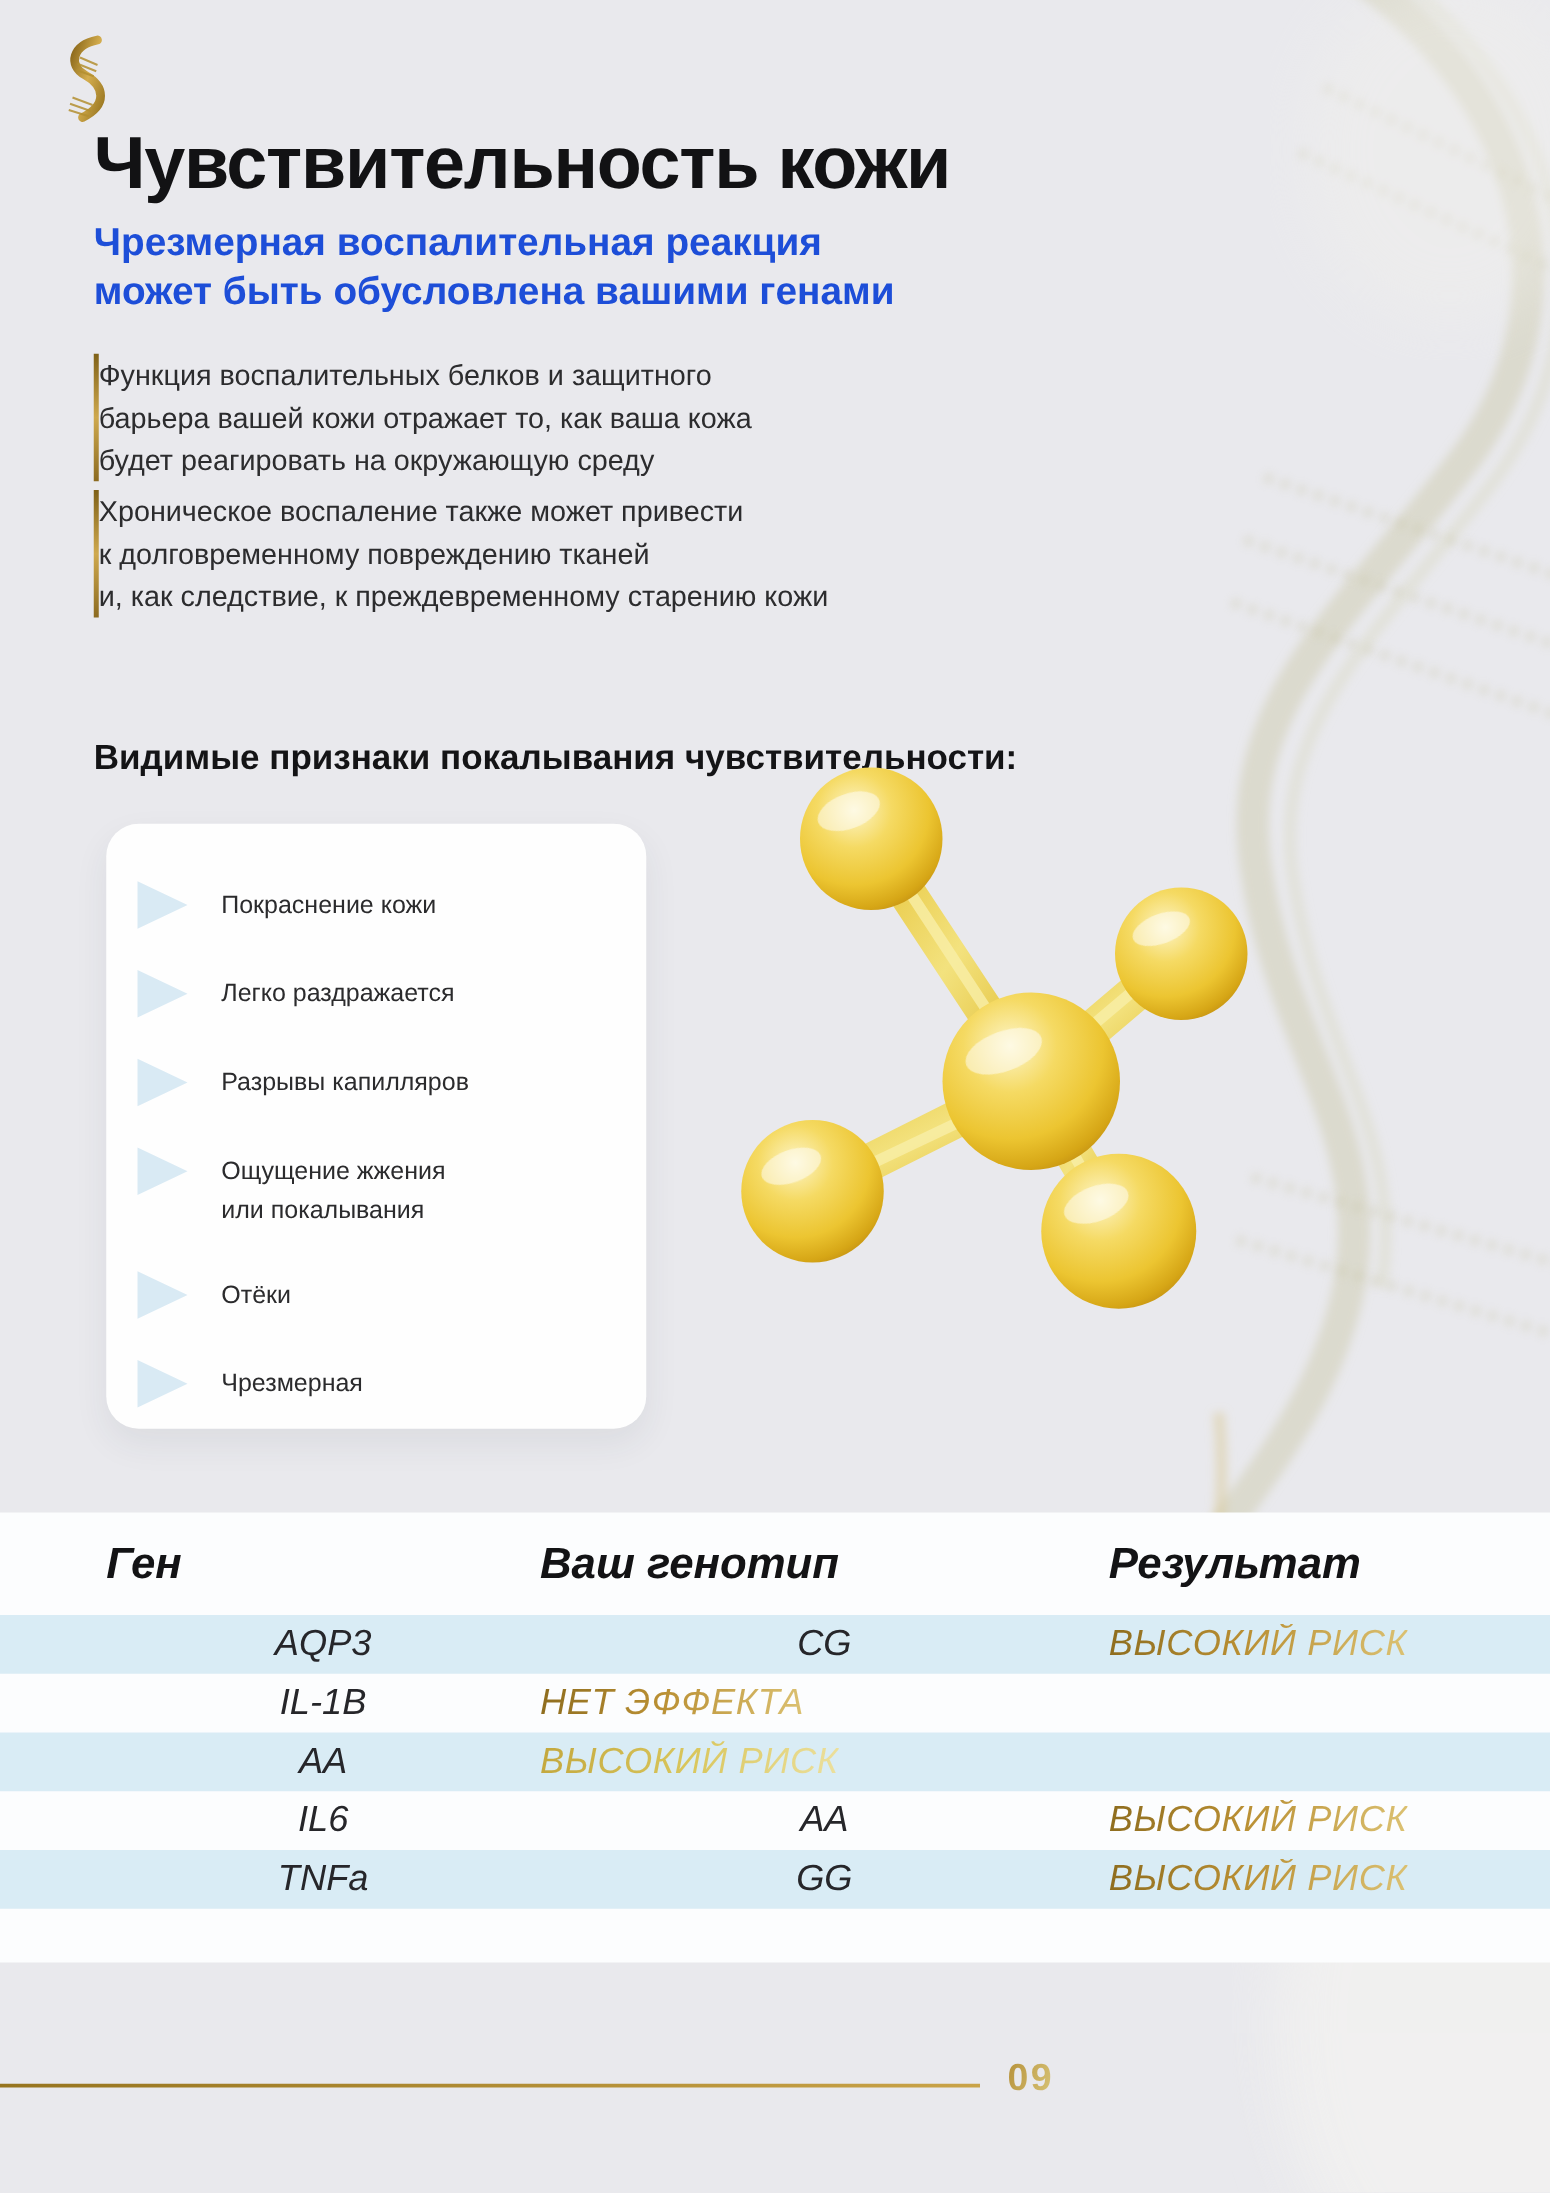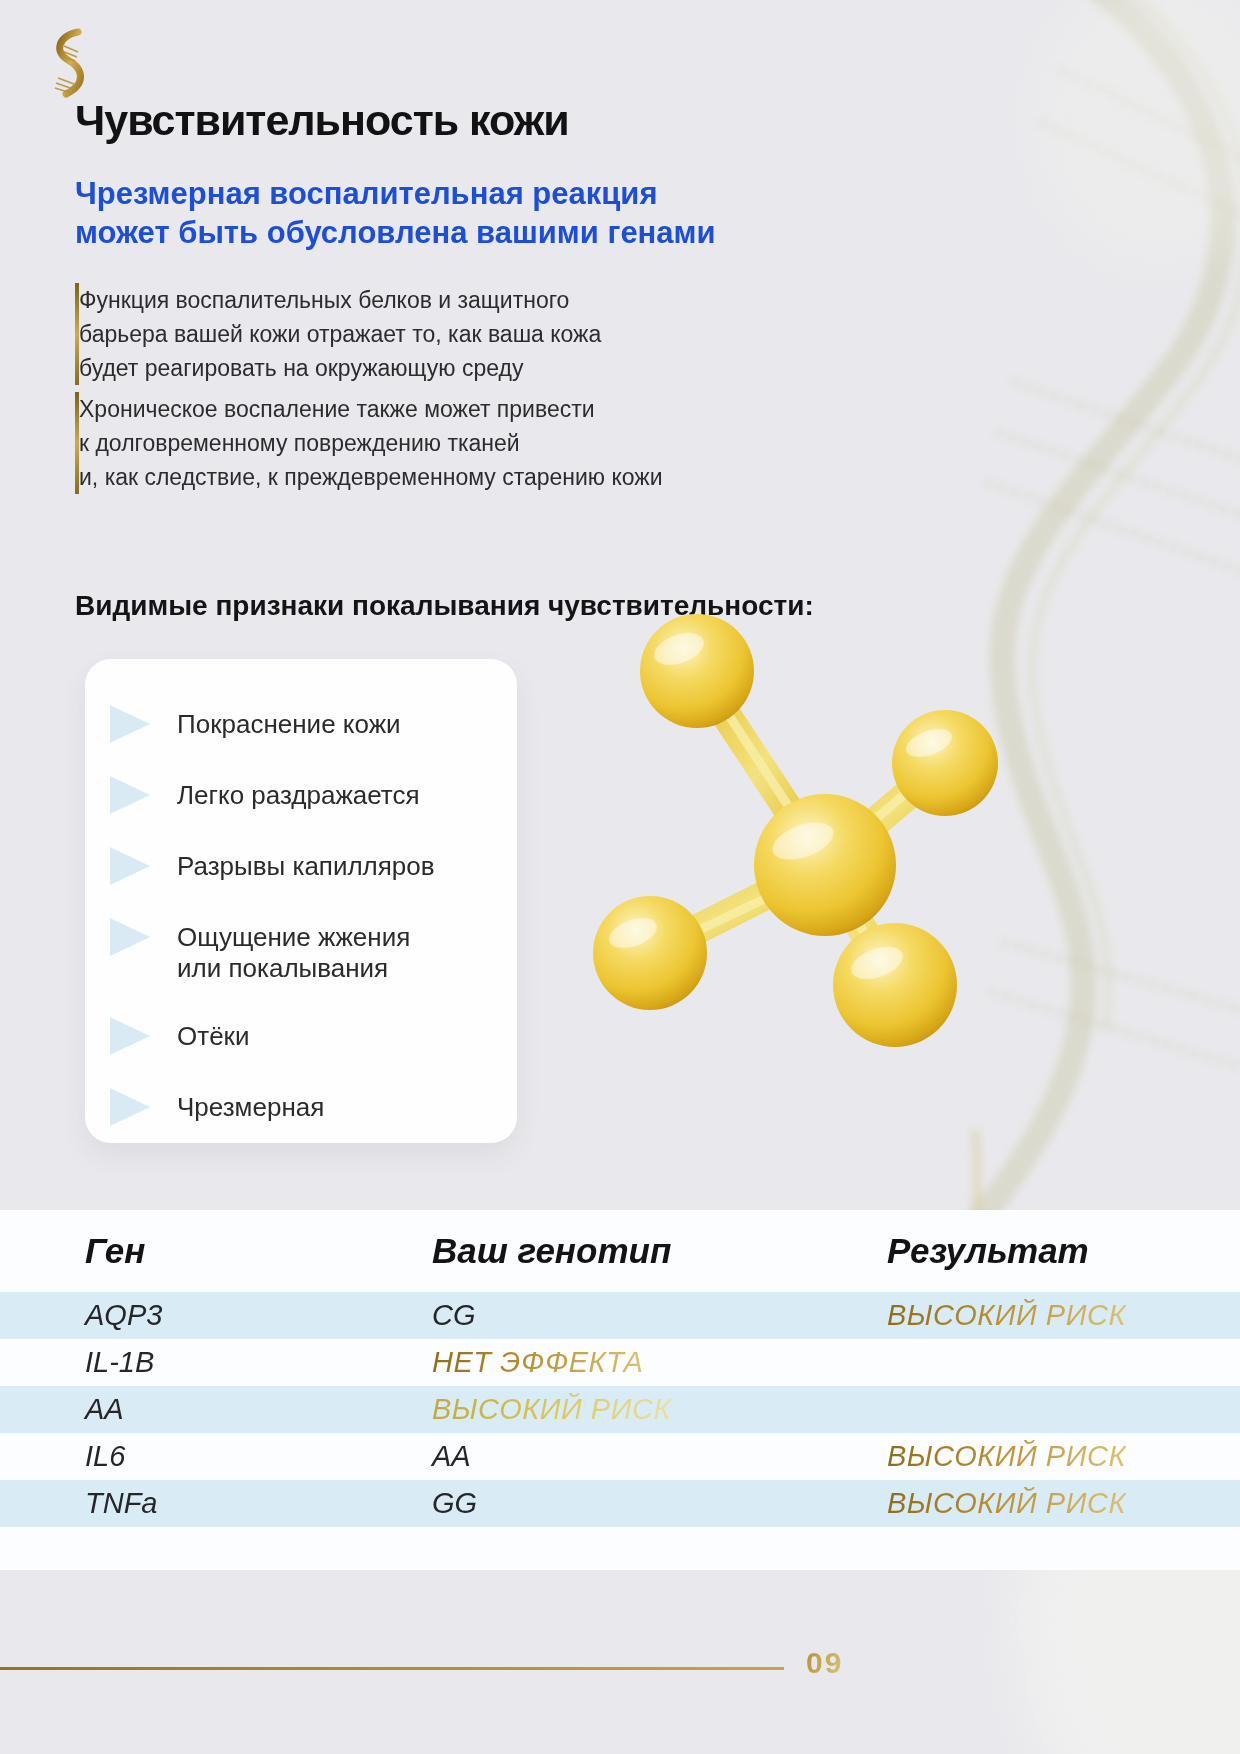--- a/index.html
+++ b/index.html
@@ -11,21 +11,21 @@
     overflow:hidden;
     color:#222;
   }
   .abs{position:absolute;}
   
   #dna-bg{position:absolute;left:0;top:0;width:1240px;height:1754px;pointer-events:none;}
   
   #logo{left:44px;top:26px;width:50px;height:76px;}
   #page-title{
     left:75px;top:96px;margin:0;
-    font-size:43px;font-weight:800;letter-spacing:-1px;color:#121214;
+    font-size:59px;font-weight:800;letter-spacing:-1px;color:#121214;
   }
   #page-subtitle{
     left:75px;top:174px;
     font-size:31px;font-weight:700;line-height:39px;color:#1d4ed8;
     white-space:pre-line;
   }
   .intro-para{
     left:75px;
     border-left:4px solid #b08a2e;
     border-image:linear-gradient(#7d5f16,#cfa94e,#8a691f) 1;
@@ -50,41 +50,41 @@
   .sign-item{display:flex;align-items:flex-start;margin-bottom:37px;}
   .tri{
     width:0;height:0;flex:0 0 auto;
     border-left:40px solid #d9eaf4;
     border-top:19px solid transparent;
     border-bottom:19px solid transparent;
     margin-top:-4px;
   }
   .sign-label{
     margin-left:27px;
-    font-size:26px;line-height:31px;color:#2b2b2d;
+    font-size:20px;line-height:31px;color:#2b2b2d;
     white-space:pre-line;
   }
   
   #molecule{left:575px;top:583px;width:460px;height:498px;}
   
   #genes-table{
     left:0;top:1210px;width:1240px;height:360px;
     background:#fcfdfe;
   }
   .t-row{
     display:grid;
     grid-template-columns:347px 455px auto;
     padding-left:85px;
     align-items:center;
     font-style:italic;
   }
   .t-head{height:82px;font-size:35px;font-weight:800;color:#131315;}
   .t-data{height:47px;font-size:29px;color:#26262a;}
   .t-data.shaded{background:#d9ecf5;}
-  .gene-cell,.genotype-cell{font-weight:400;}
+  .gene-cell,.genotype-cell{font-weight:400;text-align:center;}
   .result-cell{
     font-weight:300;letter-spacing:.5px;
     background:linear-gradient(100deg,#8d6c1e 0%,#b98f33 45%,#dcc273 100%);
     -webkit-background-clip:text;background-clip:text;color:transparent;
     width:max-content;
   }
   .result-cell.tone-light{
     background:linear-gradient(100deg,#c3a73d 0%,#d9c65c 50%,#ece09e 100%);
     -webkit-background-clip:text;background-clip:text;color:transparent;
   }

